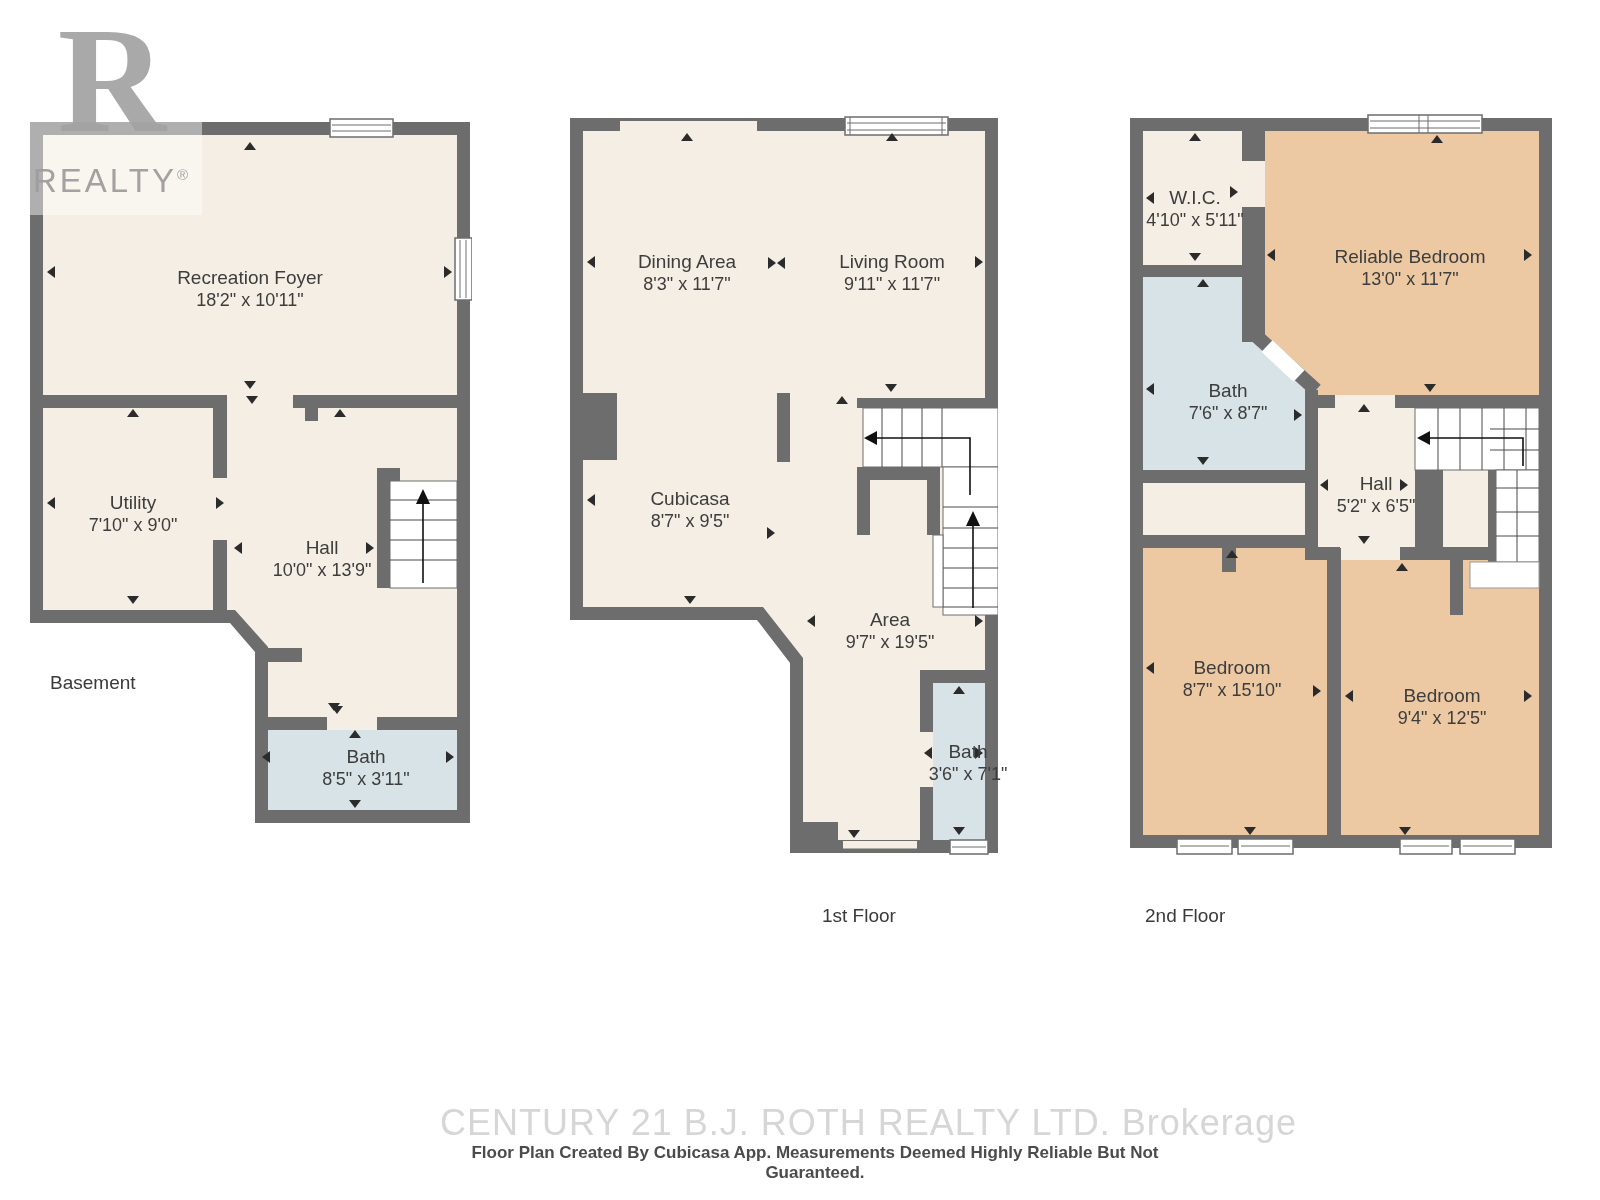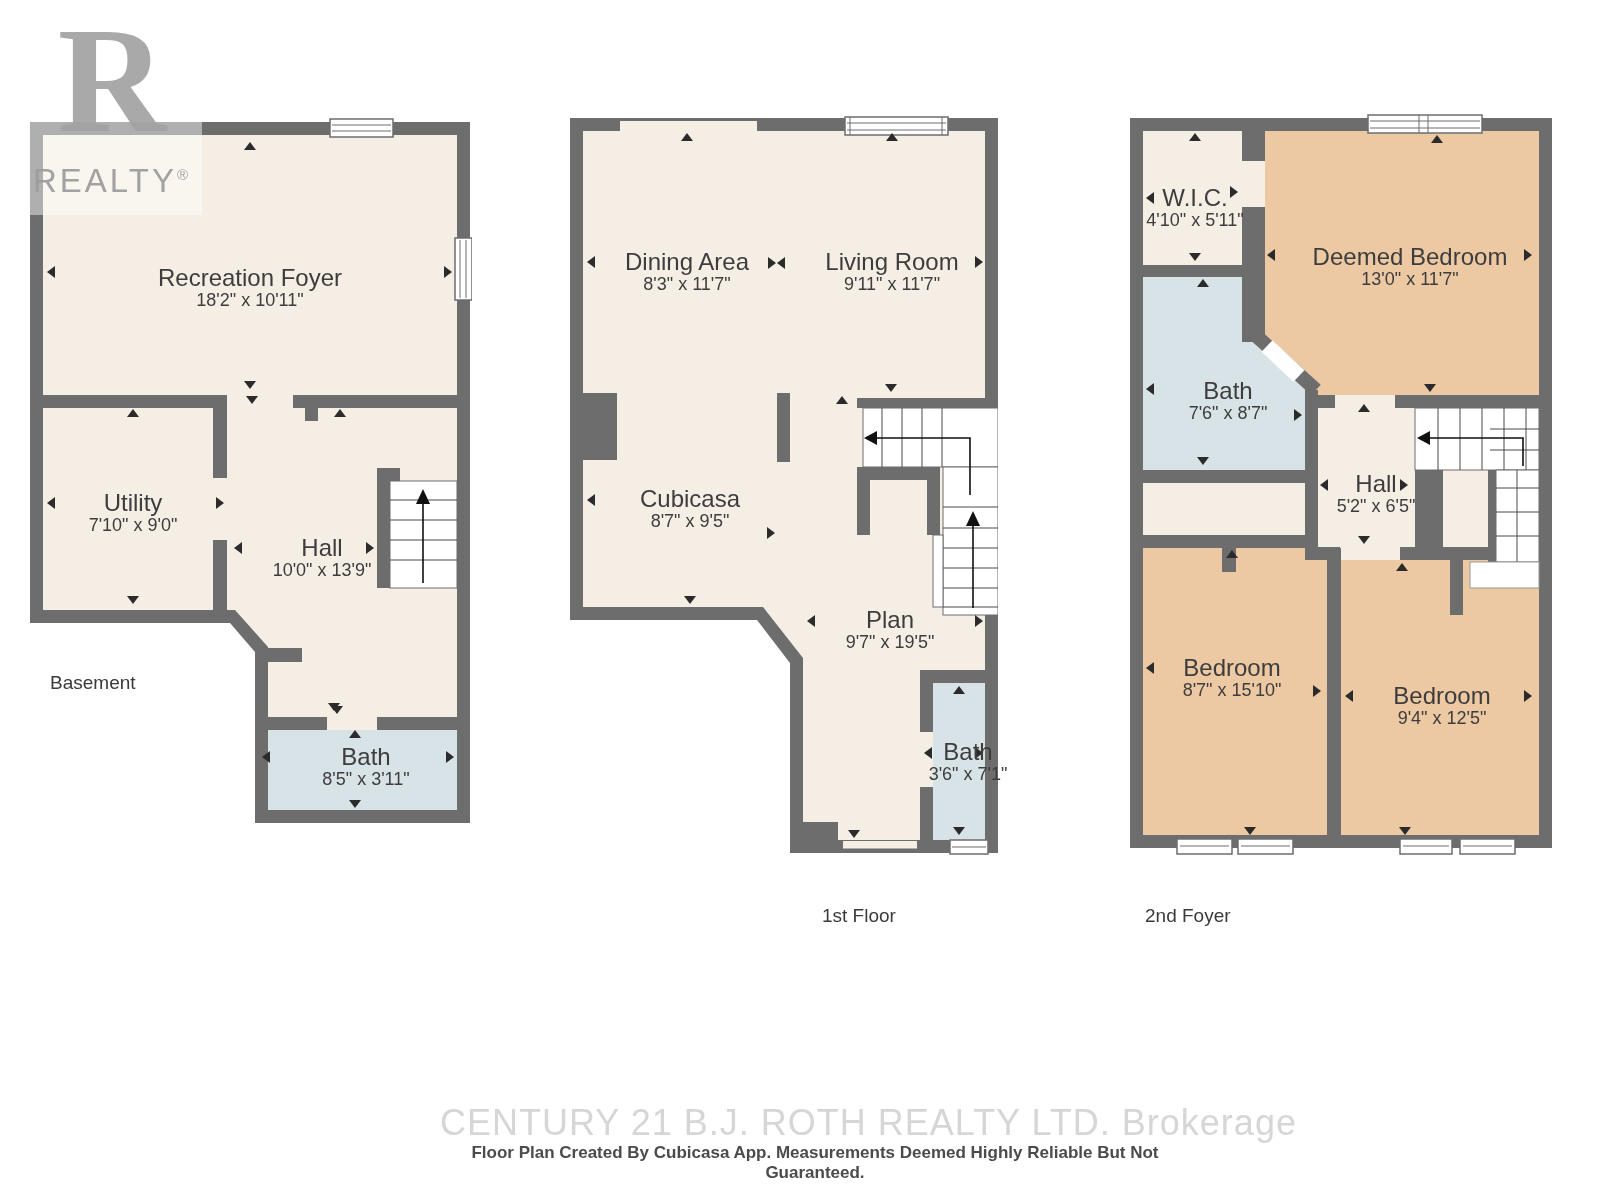--- a/index.html
+++ b/index.html
@@ -1,20 +1,20 @@
 <!DOCTYPE html>
 <html><head>
 <meta charset="utf-8">
 <style>
   html,body{margin:0;padding:0;background:#fff;}
   .canvas{position:relative;width:1600px;height:1200px;background:#ffffff;overflow:hidden;
           font-family:"Liberation Sans", sans-serif;}
   .plan{position:absolute;}
   .lbl{position:absolute;transform:translate(-50%,-50%);text-align:center;color:#3d3d3d;white-space:nowrap;z-index:5;}
-  .lname{font-size:24px;line-height:23px;}
+  .lname{font-size:19px;line-height:23px;}
   .ldims{font-size:18px;line-height:23px;}
   .floor-label{position:absolute;font-size:19px;color:#3a3a3a;z-index:5;margin-left:15px;}
   .realtor{position:absolute;left:22px;top:0px;width:180px;height:215px;z-index:6;
            background:rgba(255,255,255,0.45);}
   .logo-r{font-family:"Liberation Serif", serif;font-weight:bold;font-size:150px;line-height:160px;
           color:#a2a2a2;text-align:center;opacity:0.92;}
   .logo-word{font-size:33px;letter-spacing:3px;color:#9e9e9e;text-align:center;margin-top:2px;opacity:0.95;}
   .logo-word .reg{font-size:15px;vertical-align:super;}
   .brokerage{position:absolute;left:440px;top:1102px;width:750px;text-align:left;
              font-size:36px;letter-spacing:1px;color:#d6d6d6;white-space:nowrap;z-index:4;}
@@ -306,34 +306,34 @@
   </div>
   <div class="lbl" style="left:892px;top:273px">
     <div class="lname">Living Room</div>
     <div class="ldims">9'11" x 11'7"</div>
   </div>
   <div class="lbl" style="left:690px;top:510px">
     <div class="lname">Cubicasa</div>
     <div class="ldims">8'7" x 9'5"</div>
   </div>
   <div class="lbl" style="left:890px;top:631px">
-    <div class="lname">Plan</div>
+    <div class="lname">Area</div>
     <div class="ldims">9'7" x 19'5"</div>
   </div>
   <div class="lbl" style="left:968px;top:763px">
     <div class="lname">Bath</div>
     <div class="ldims">3'6" x 7'1"</div>
   </div>
 
   <div class="lbl" style="left:1195px;top:209px">
     <div class="lname">W.I.C.</div>
     <div class="ldims">4'10" x 5'11"</div>
   </div>
   <div class="lbl" style="left:1410px;top:268px">
-    <div class="lname">Deemed Bedroom</div>
+    <div class="lname">Reliable Bedroom</div>
     <div class="ldims">13'0" x 11'7"</div>
   </div>
   <div class="lbl" style="left:1228px;top:402px">
     <div class="lname">Bath</div>
     <div class="ldims">7'6" x 8'7"</div>
   </div>
   <div class="lbl" style="left:1376px;top:495px">
     <div class="lname">Hall</div>
     <div class="ldims">5'2" x 6'5"</div>
   </div>
@@ -342,21 +342,21 @@
     <div class="ldims">8'7" x 15'10"</div>
   </div>
   <div class="lbl" style="left:1442px;top:707px">
     <div class="lname">Bedroom</div>
     <div class="ldims">9'4" x 12'5"</div>
   </div>
 
   
   <div class="floor-label" style="left:35px;top:672px">Basement</div>
   <div class="floor-label" style="left:807px;top:905px">1st Floor</div>
-  <div class="floor-label" style="left:1130px;top:905px">2nd Foyer</div>
+  <div class="floor-label" style="left:1130px;top:905px">2nd Floor</div>
 
   
   <div class="realtor">
     <div class="logo-r">R</div>
     <div class="logo-word"><span>REALTY</span><span class="reg">®</span></div>
   </div>
 
   
   <div class="brokerage">CENTURY 21 B.J. ROTH REALTY LTD.  Brokerage</div>
   <div class="disclaimer">Floor Plan Created By Cubicasa App. Measurements Deemed Highly Reliable But Not Guaranteed.</div>

